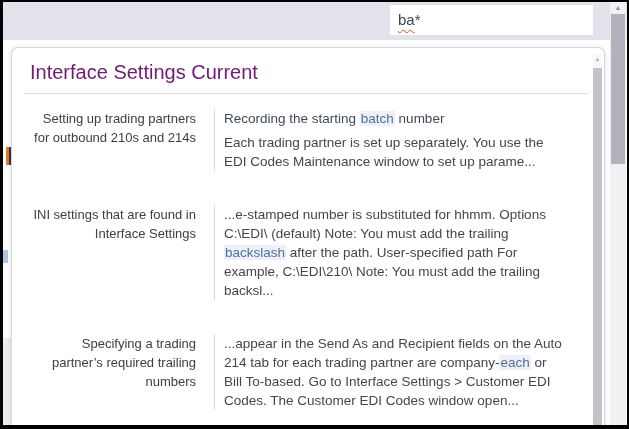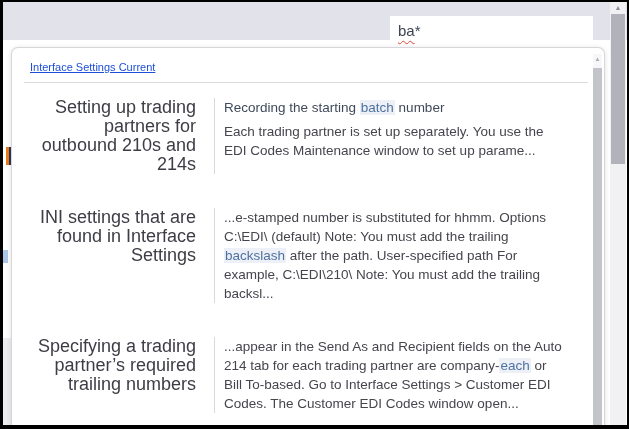--- a/index.html
+++ b/index.html
@@ -13,21 +13,21 @@
     position:absolute; left:3px; top:2px; width:624px; height:423px;
     background:#ffffff; overflow:hidden;
   }
 
   
   .topbar {
     position:absolute; left:0; top:0; width:624px; height:38px;
     background:#e2e2ea;
   }
   .search-box {
-    position:absolute; left:387px; top:14px; width:203px; height:30px;
+    position:absolute; left:387px; top:3px; width:203px; height:30px;
     background:#ffffff;
   }
   .search-text {
     position:absolute; left:8px; top:0; height:30px; line-height:30px;
     font-size:15px; color:#3c4454; white-space:pre;
   }
   .misspell {
     text-decoration: underline;
     text-decoration-style: wavy;
     text-decoration-color:#e04438;
@@ -67,32 +67,32 @@
   .popup {
     position:absolute; left:8px; top:45px; width:594px; height:392px;
     background:#ffffff;
     border:1px solid #d6d6db; border-bottom:none;
     border-radius:7px 7px 0 0;
     box-shadow:0 1px 5px rgba(60,60,70,0.16);
     box-sizing:border-box;
   }
   .popup-title {
     padding:13px 20px 9px 18px;
-    font-size:11px; color:#1d4ed8;text-decoration:underline;
+    font-size:20px; color:#701a75;
   }
   .popup-divider {
     border-bottom:1px solid #dcdce0;
     margin:0 16px 0 12px; height:0;
   }
   .results { padding-top:9px; }
 
   .row { display:flex; padding:6px 0 14px; margin-bottom:14px; cursor:pointer; }
   .row-label {
     width:184px; box-sizing:border-box; padding-left:16px;
-    text-align:right; font-size:18px; line-height:19px; color:#3d3d45;
+    text-align:right; font-size:13px; line-height:19px; color:#3d3d45;
     flex:none;
   }
   .row-content {
     flex:1; margin-left:18px; margin-right:40px; padding-left:9px;
     border-left:1px solid #d9d9dd;
     font-size:13.5px; line-height:19px;
   }
   .result-title { color:#3e4a59; margin-bottom:5px; }
   .result-excerpt { color:#45454d; }
   .seg-title { color:#3e4a59; }

